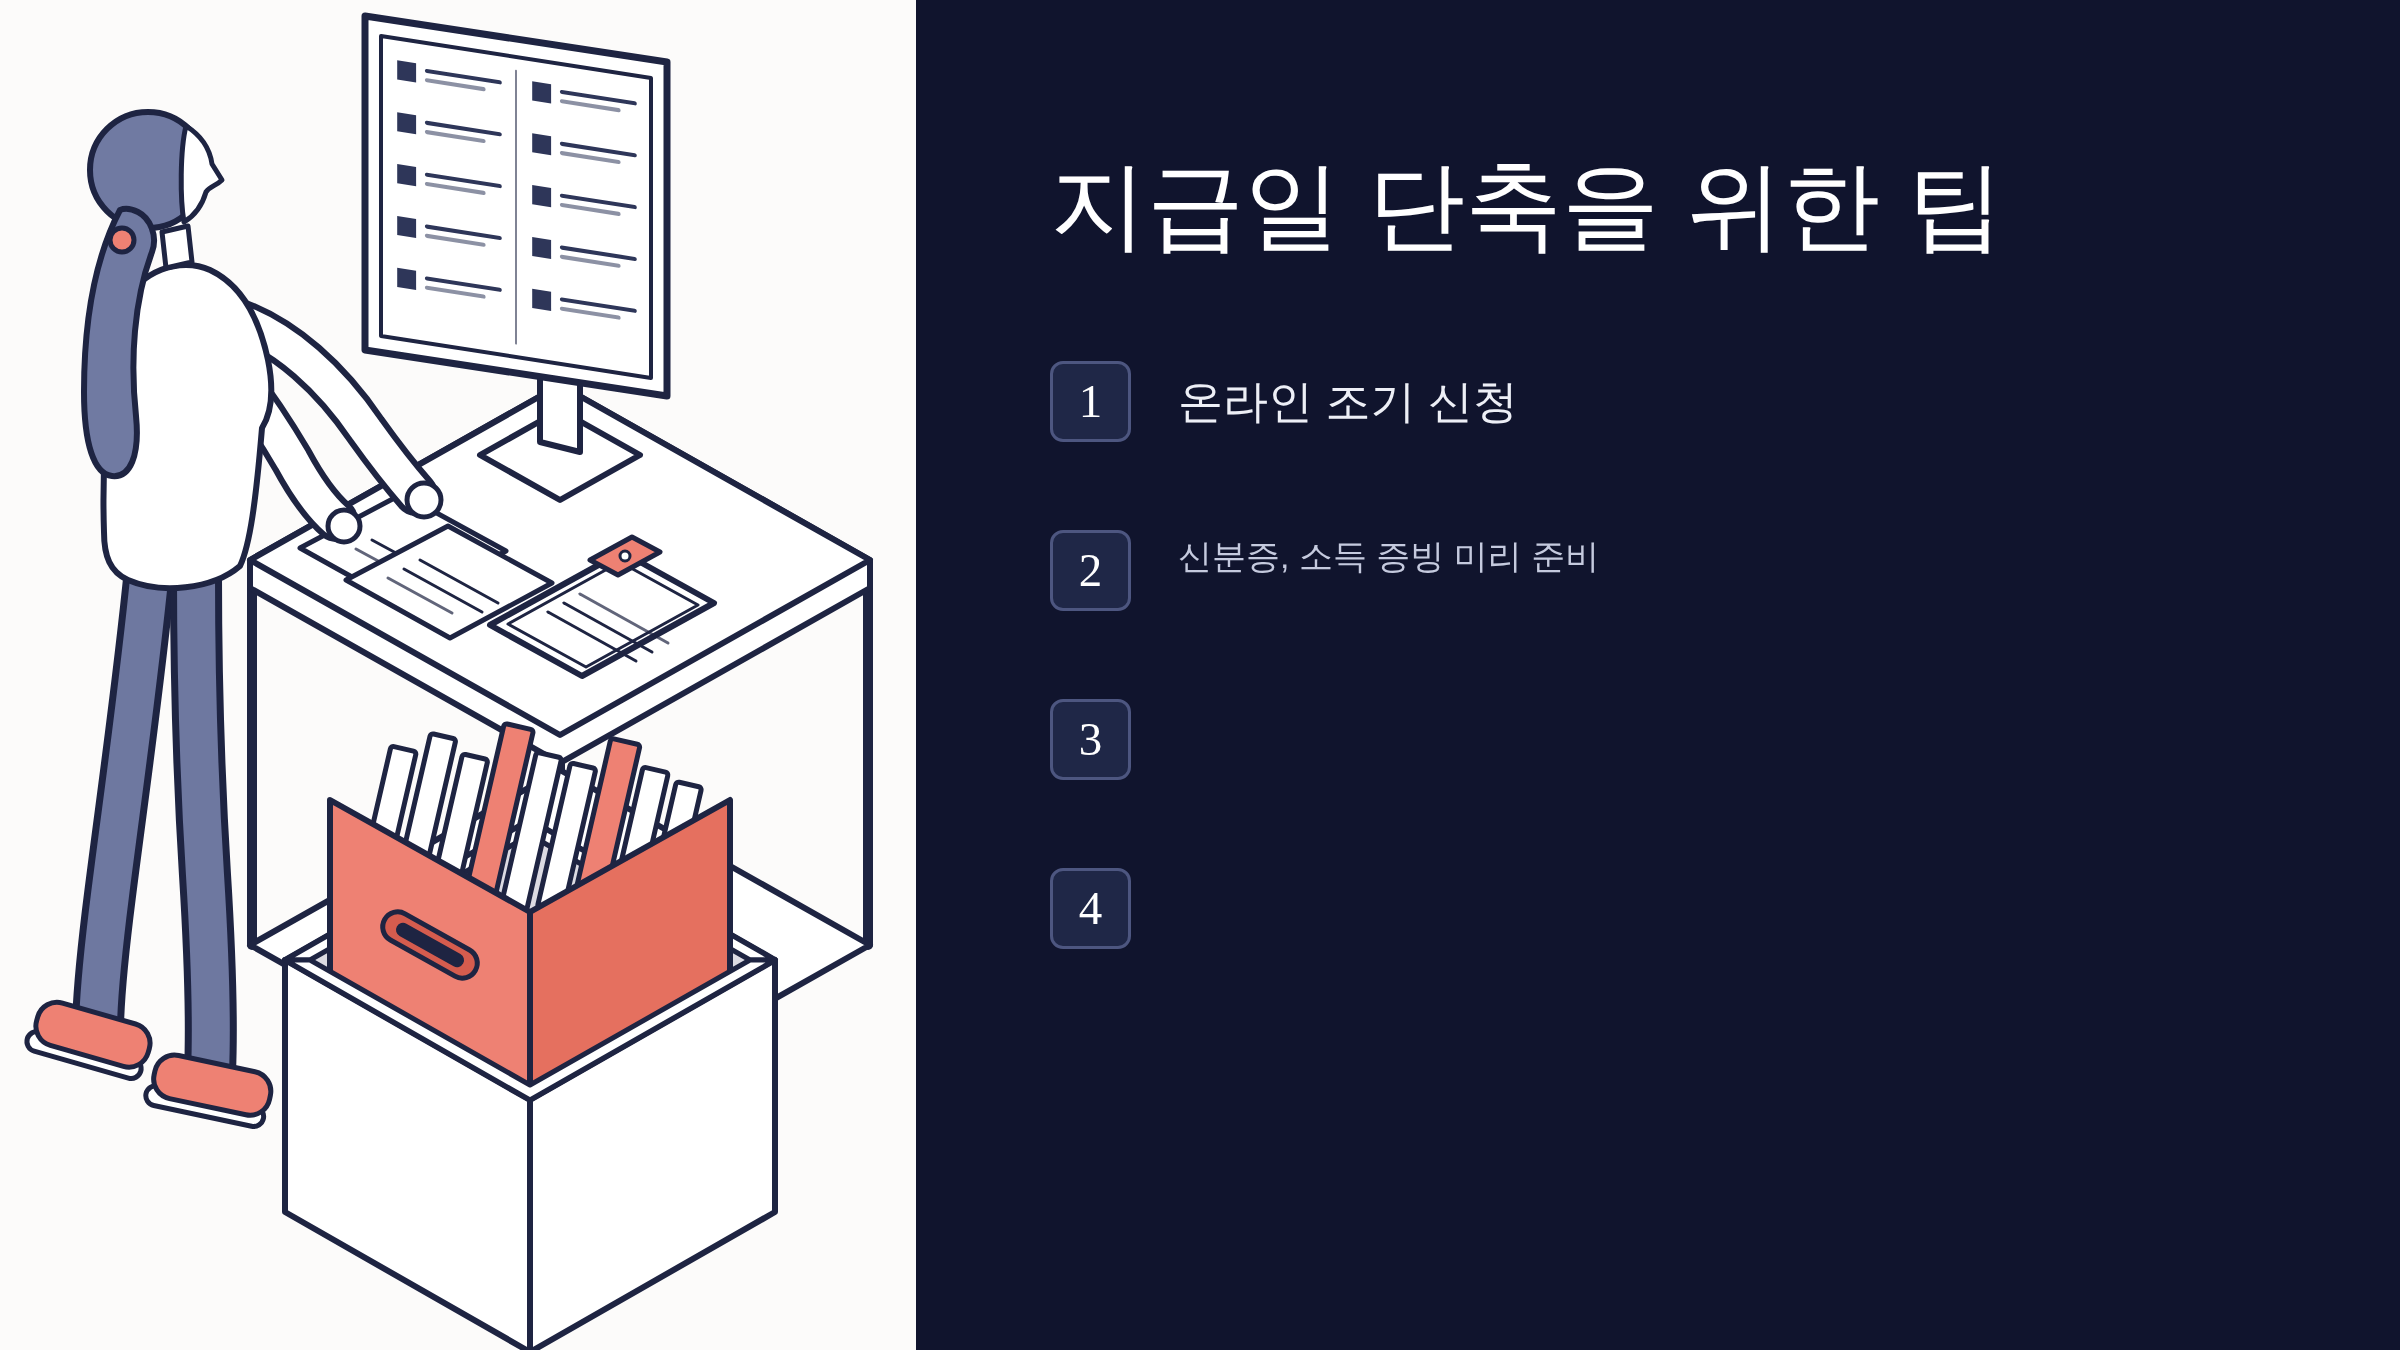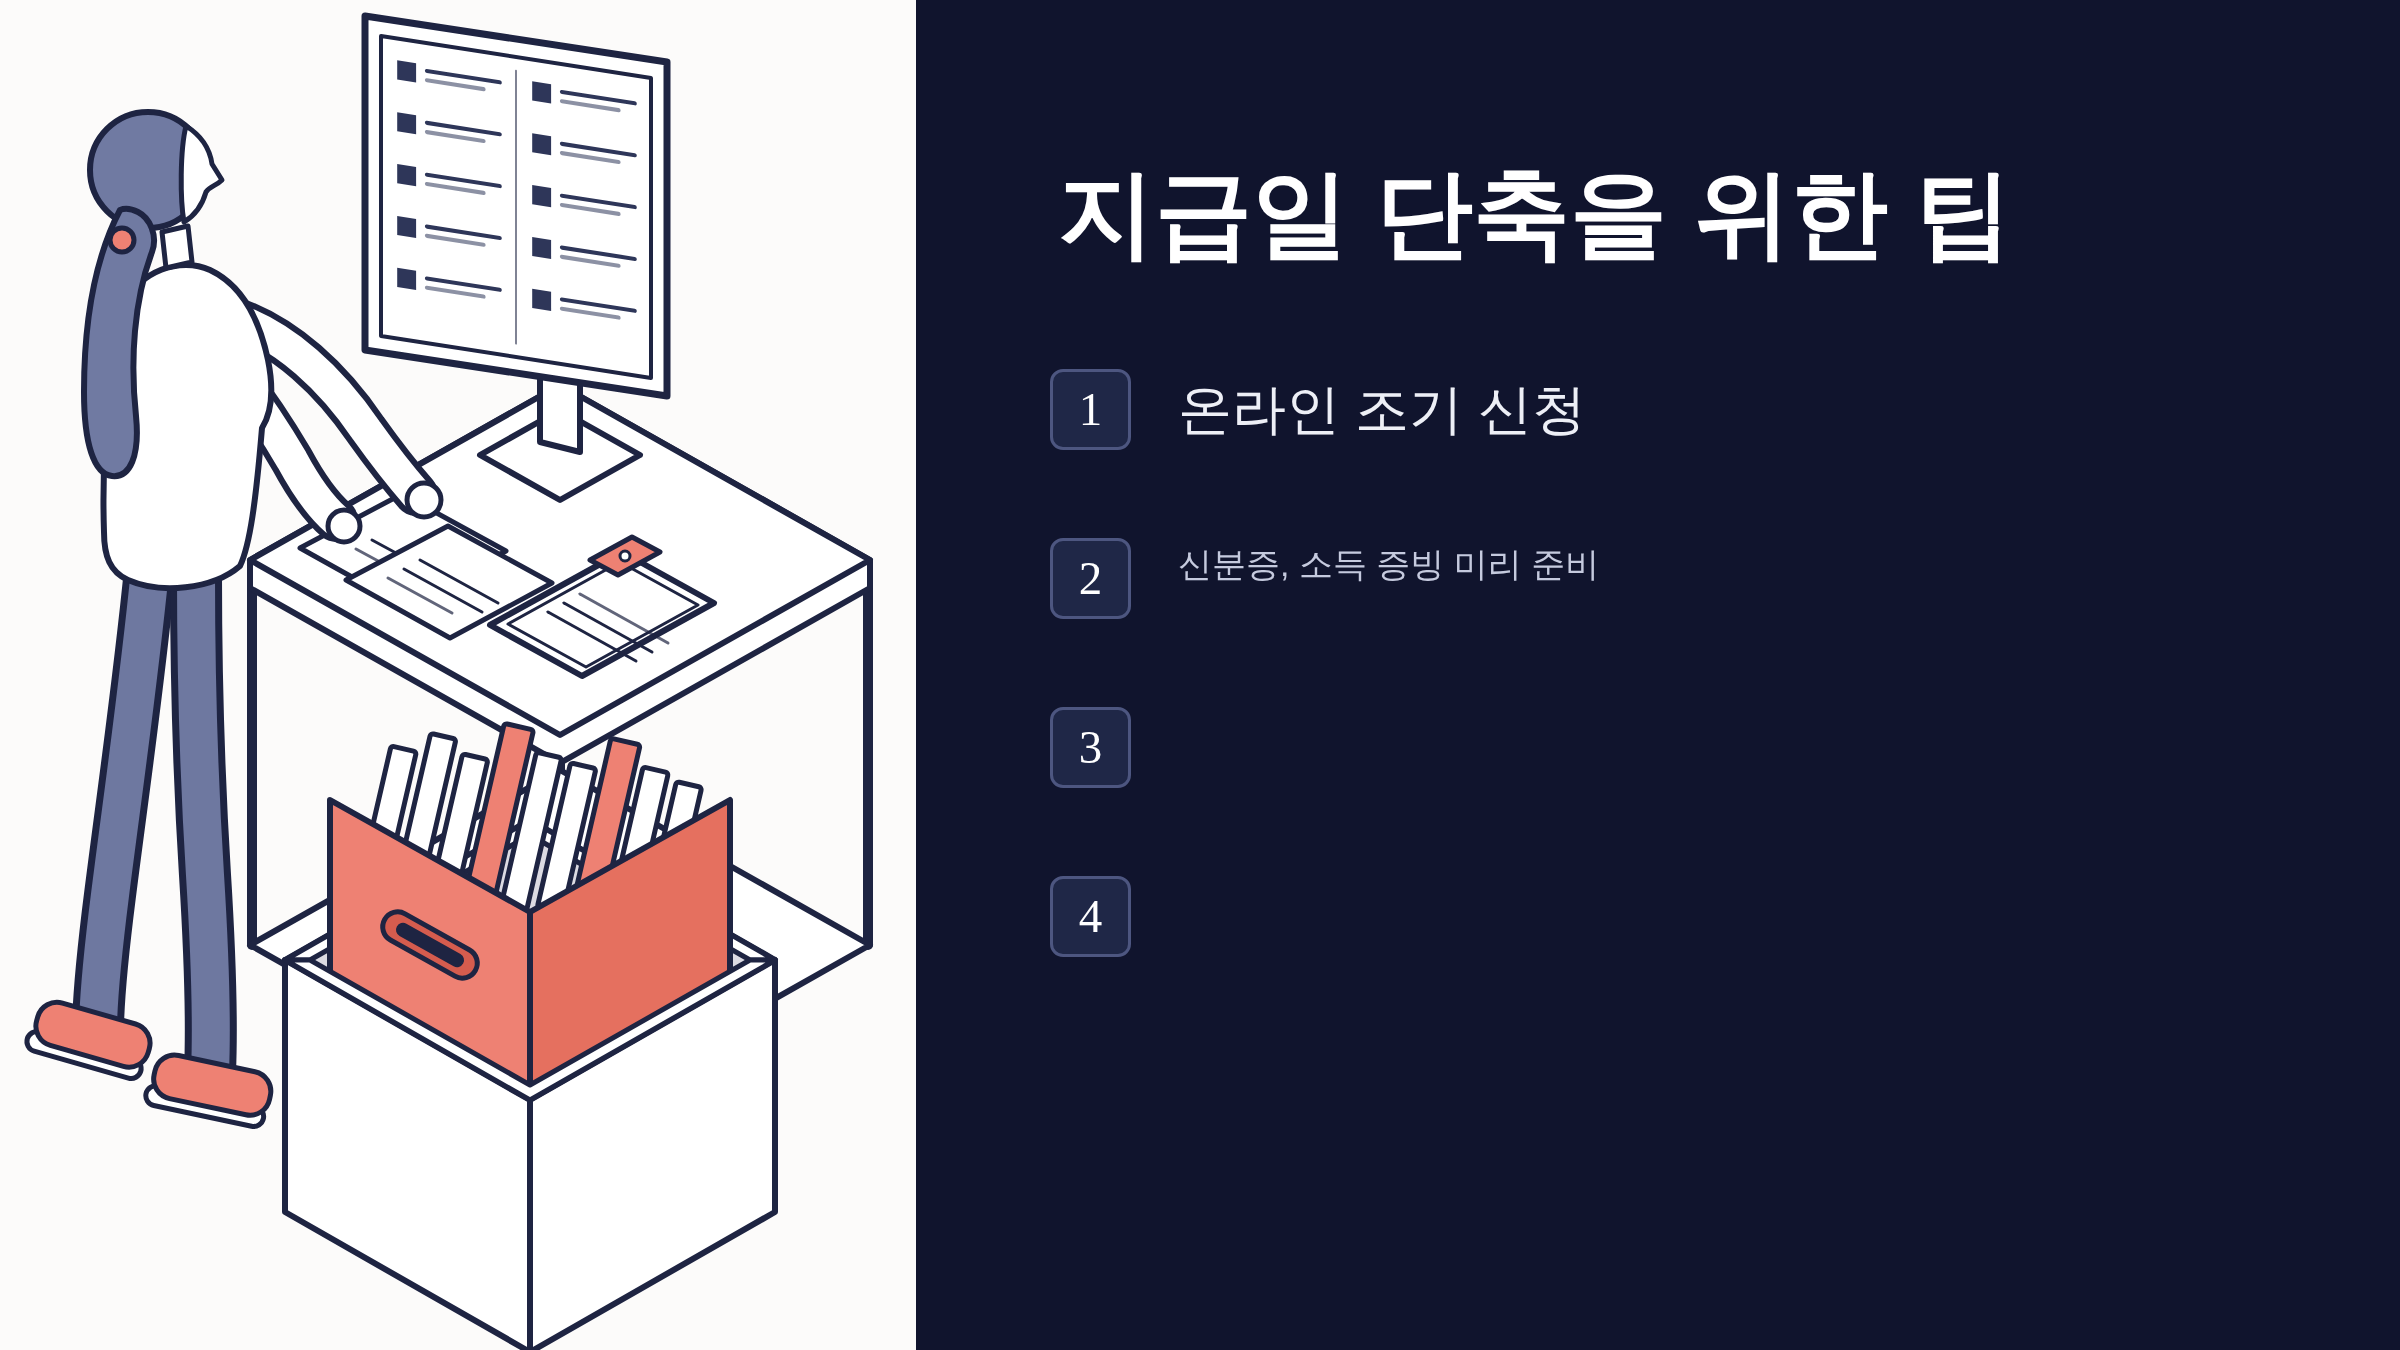--- a/index.html
+++ b/index.html
@@ -13,39 +13,39 @@
     width: 916px; height: 1350px; flex: 0 0 916px;
     background: var(--panel-light, #fcfbfa);
     position: relative; overflow: hidden;
   }
   .right-panel {
     flex: 1; height: 1350px;
     background: var(--panel-dark, #10142d);
     padding: 150px 80px 0 134px;
   }
   .page-title {
-    margin: 8px; padding: 0;
-    font-size: 97px; line-height: 1.15; font-weight: 700;
+    margin: 0; padding: 0;
+    font-size: 97px; line-height: 1.15; font-weight: 400;
     color: var(--title-text, #ffffff);
     letter-spacing: 0px;
   }
   .items { margin-top: 99px; }
   .item { display: flex; align-items: flex-start; margin-bottom: 88px; }
   .badge {
     width: 81px; height: 81px; flex: 0 0 81px;
     border-radius: 13px;
     background: var(--badge-bg, #1f2747);
     border: 3px solid var(--badge-border, #4d5680);
     display: flex; align-items: center; justify-content: center;
     font-family: "Liberation Serif", serif;
     font-size: 47px; color: #ffffff;
   }
   .item-texts { margin-left: 47px; }
   .item-title {
-    font-size: 54px; line-height: 81px; font-weight: 400;
+    font-size: 45px; line-height: 81px; font-weight: 400;
     color: var(--item-title-text, #edeff6);
   }
   .item-subtitle {
     margin-top: 6px;
     font-size: 34px; line-height: 1.2; font-weight: 400;
     color: var(--item-subtitle-text, #c5cade);
   }
 </style>
 </head>
 <body>

